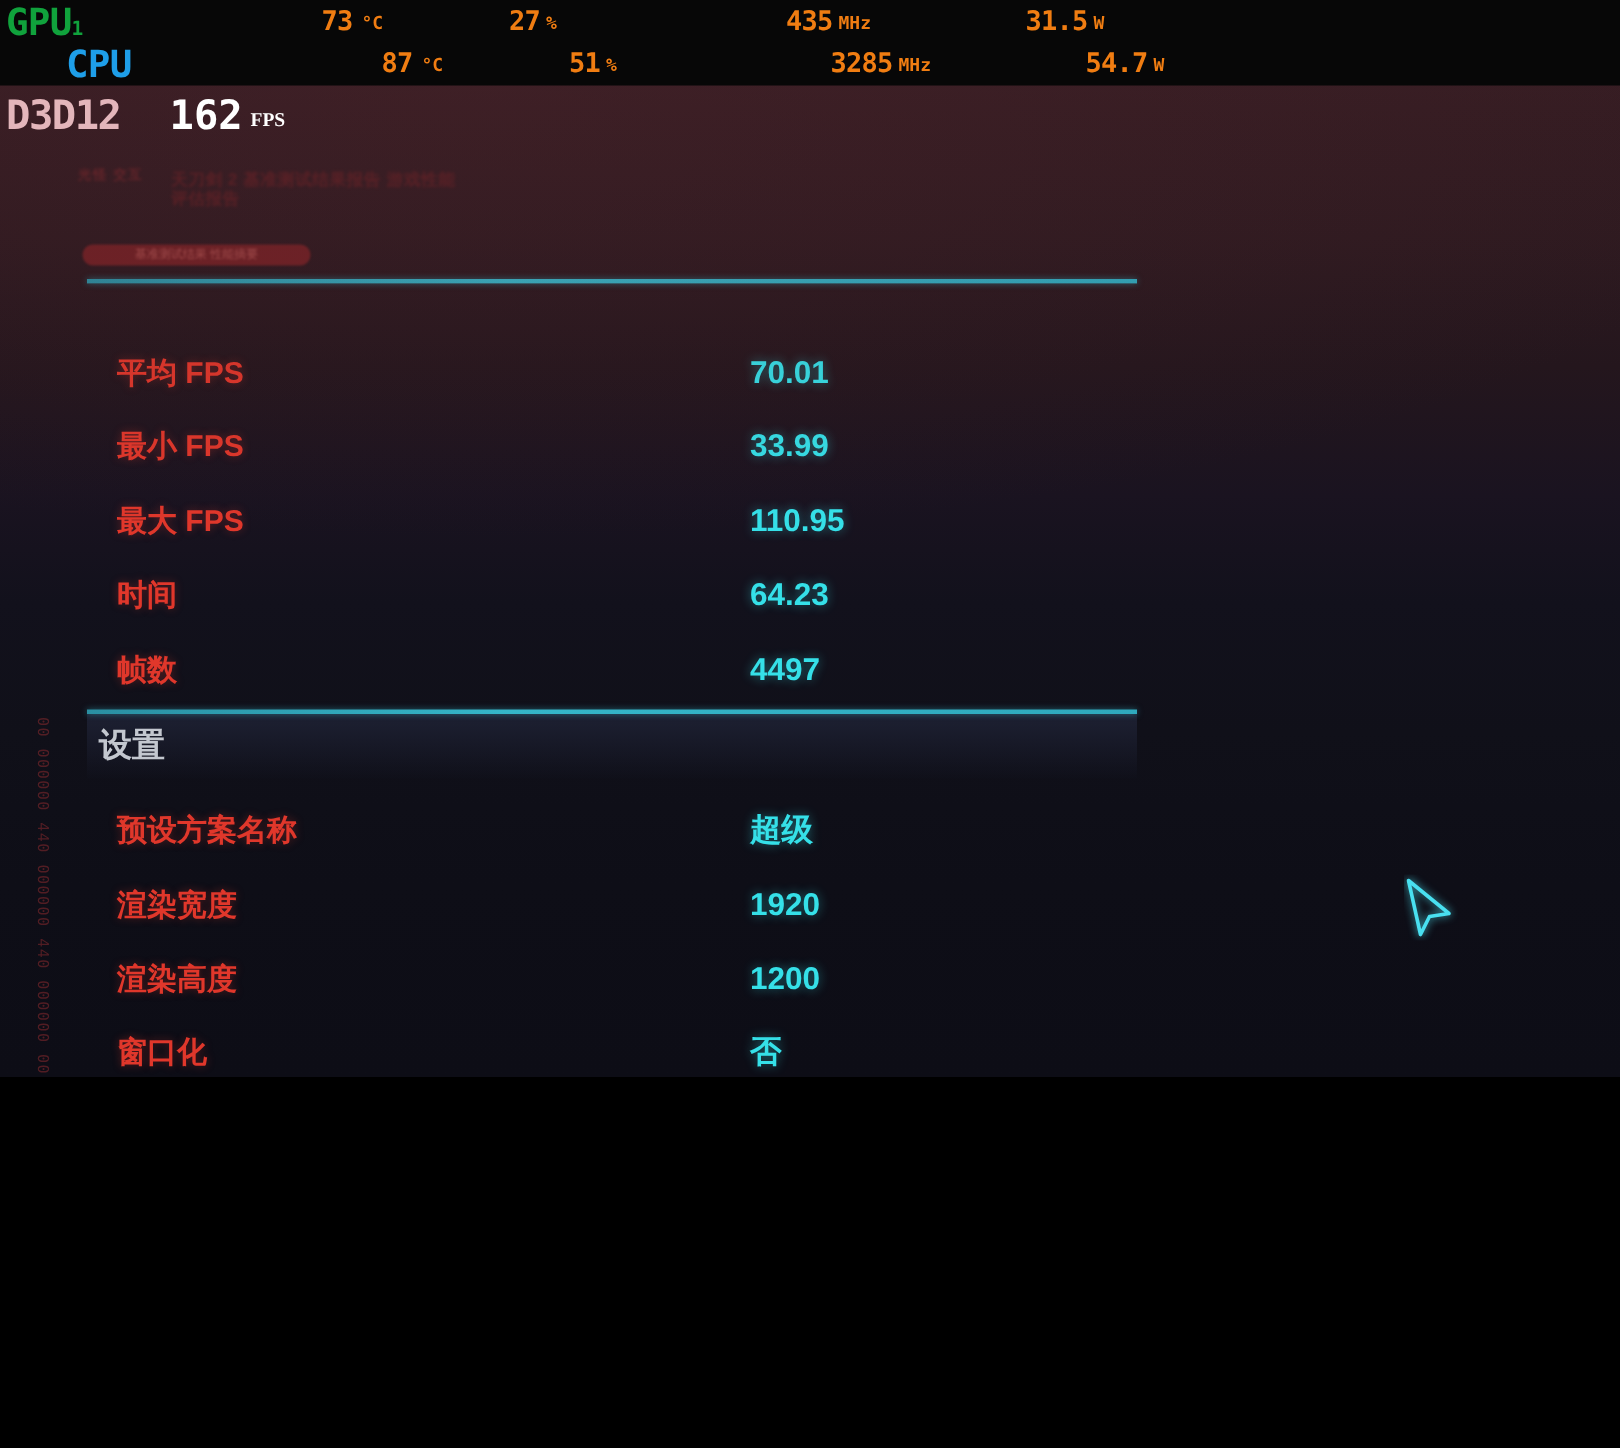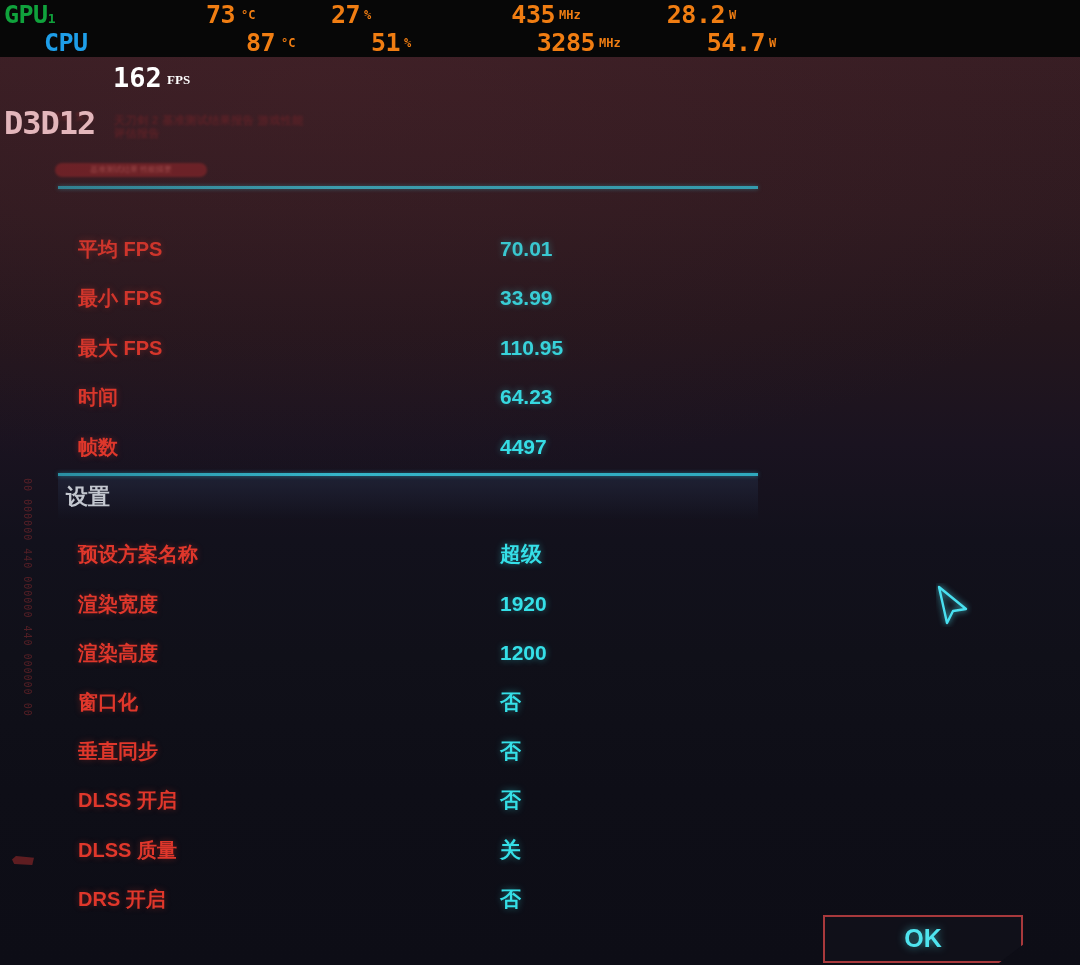--- a/index.html
+++ b/index.html
@@ -8,21 +8,21 @@
     background: #000;
   }
   body {
     font-family: "Liberation Sans", "DejaVu Sans", sans-serif;
   }
 
   
   #screen {
     position: relative;
     width: 1080px;
-    height: 965px;
+    height: 718px;
     overflow: hidden;
     background:
       linear-gradient(180deg,
         #3a1f25 0%,
         #341c22 10%,
         #2e1a20 22%,
         #24161d 34%,
         #1a1320 46%,
         #12111c 56%,
         #101019 68%,
@@ -71,21 +71,21 @@
     font-size: 13px;
     vertical-align: baseline;
   }
   .tag-gpu { color: #10a23c; }
   .tag-cpu { color: #1e9ee8; }
 
   .osd-val {
     position: absolute;
     font-family: "DejaVu Sans Mono", monospace;
     font-weight: bold;
-    font-size: 25px;
+    font-size: 18px;
     line-height: 28px;
     color: #f07d12;
     text-align: right;
     letter-spacing: -0.5px;
   }
   .osd-unit {
     position: absolute;
     font-family: "DejaVu Sans Mono", monospace;
     font-weight: bold;
     font-size: 12px;
@@ -108,25 +108,24 @@
     left: 0;
     top: 60px;
     height: 36px;
     z-index: 40;
   }
   #fps-api {
     position: absolute;
     left: 4px; top: 0;
     font-family: "DejaVu Sans Mono", monospace;
     font-weight: bold;
-    font-size: 32px;
+    font-size: 27px;
     line-height: 36px;
     color: #e3b6bb;
     letter-spacing: -1px;
-    margin-top: 45px;
   }
   #fps-value {
     position: absolute;
     left: 113px; top: 0;
     font-family: "DejaVu Sans Mono", monospace;
     font-weight: bold;
     font-size: 27px;
     line-height: 36px;
     color: #ffffff;
   }
@@ -323,21 +322,21 @@
 
       <span class="osd-val c1">73</span>
       <span class="osd-unit c1u">°C</span>
 
       <span class="osd-val c2">27</span>
       <span class="osd-unit c2u">%</span>
 
       <span class="osd-val c3">435</span>
       <span class="osd-unit c3u">MHz</span>
 
-      <span class="osd-val c4">28.2</span>
+      <span class="osd-val c4">31.5</span>
       <span class="osd-unit c4u">W</span>
     </div>
 
     <div class="osd-row r2">
       <span class="osd-tag tag-cpu"><span>CPU</span><span class="sub"></span></span>
 
       <span class="osd-val c1">87</span>
       <span class="osd-unit c1u">°C</span>
 
       <span class="osd-val c2">51</span>

